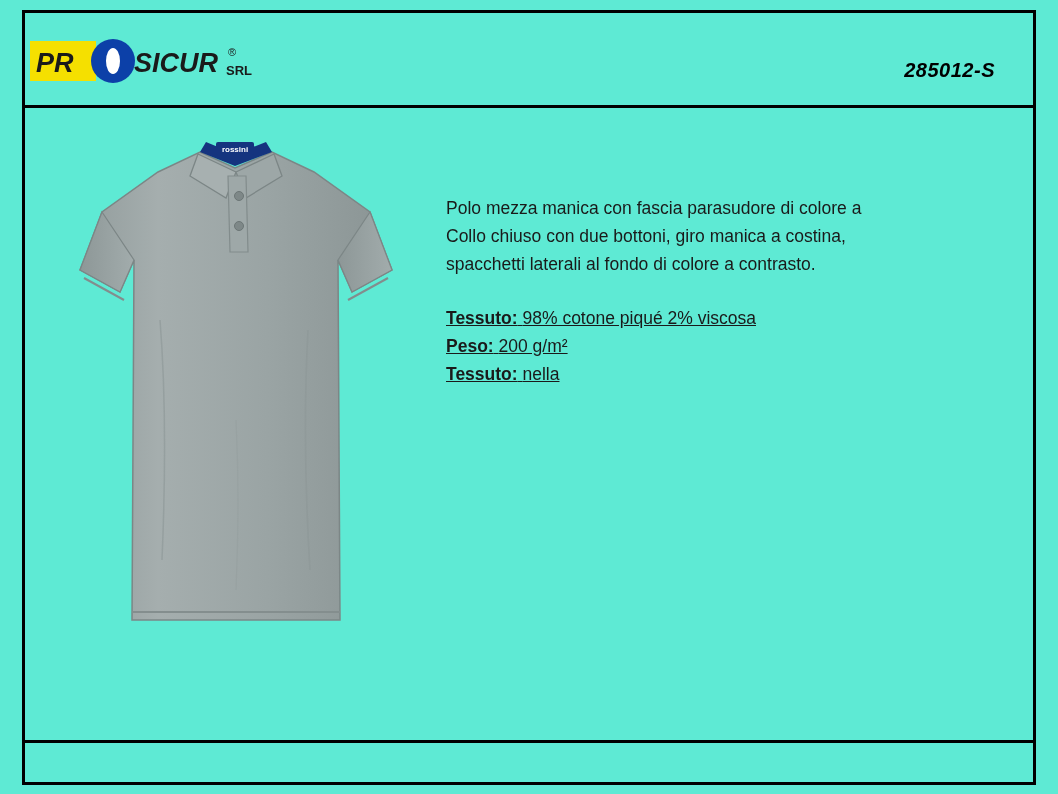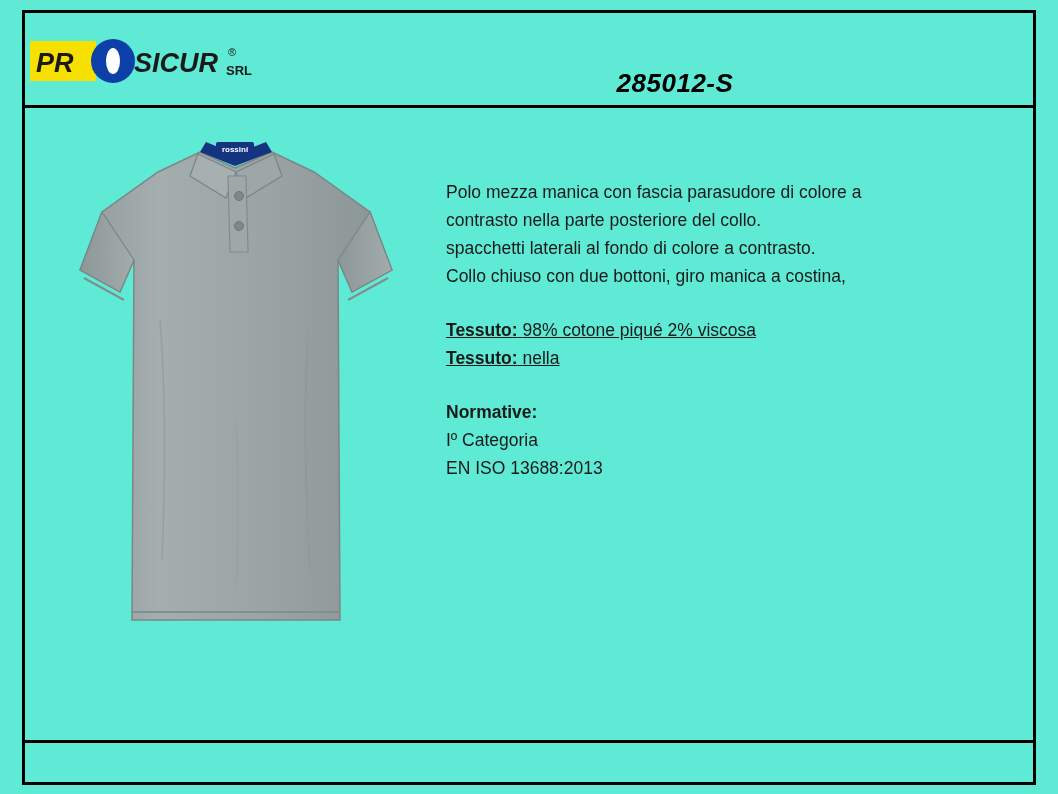--- a/index.html
+++ b/index.html
@@ -44,27 +44,26 @@
     top: 22px;
     width: 230px;
     height: 52px;
   }
   .logo svg { display: block; }
   .doc-title {
     position: absolute;
     left: 330px;
     top: 46px;
     width: 640px;
-    text-align: center;
-    font-size: 26px;
+    text-align: right;
+    font-size: 20px;
     font-weight: bold;
     font-style: italic;
     color: #000000;
     letter-spacing: 0.5px;
-    margin-top: 9px;
   }
   .header-rule {
     position: absolute;
     left: 22px;
     top: 105px;
     width: 1014px;
     height: 3px;
     background: #000000;
   }
   
@@ -92,21 +91,21 @@
     left: 446px;
     top: 178px;
     width: 560px;
     font-size: 17.5px;
     line-height: 28px;
     color: #1a1a1a;
   }
   .description p {
     margin: 0;
   }
-  .desc-block { margin-bottom: 26px; }
+  .desc-block { margin-bottom: 26px; margin-top: 16px; }
   .spec-line { white-space: nowrap; text-decoration: underline; }
   .spec-label {
     font-weight: bold;
   }
   .norm-title {
     font-weight: bold;
   }
 </style>
 </head>
 <body>
@@ -174,39 +173,37 @@
       <path d="M196 300 Q200 380 196 470" stroke="#929C9C" stroke-width="1.2" fill="none" opacity="0.4"></path>
 
       <path d="M92 492 L300 492" stroke="#848E8E" stroke-width="2" fill="none"></path>
     </svg>
   </div>
 
   <div class="description">
 
     <div class="desc-block">
       <p>Polo mezza manica con fascia parasudore di colore a</p>
-      <p>contrasto nella parte posteriore del collo.</p>
+      <p>Collo chiuso con due bottoni, giro manica a costina,</p>
       <p>spacchetti laterali al fondo di colore a contrasto.</p>
-      <p>Collo chiuso con due bottoni, giro manica a costina,</p>
     </div>
 
     <div class="desc-block">
       <p class="spec-line">
         <span class="spec-label">Tessuto:</span>
         <span>98% cotone piqué 2% viscosa</span>
       </p>
       <p class="spec-line">
+        <span class="spec-label">Peso:</span>
+        <span>200 g/m²</span>
+      </p>
+      <p class="spec-line">
         <span class="spec-label">Tessuto:</span>
         <span>nella</span>
       </p>
     </div>
 
-    <div class="desc-block">
-      <p class="norm-title">Normative:</p>
-      <p>Iº Categoria</p>
-      <p>EN ISO 13688:2013</p>
-    </div>
 
   </div>
 
   <div class="footer-rule"></div>
 
 </div>
 
 </body></html>

